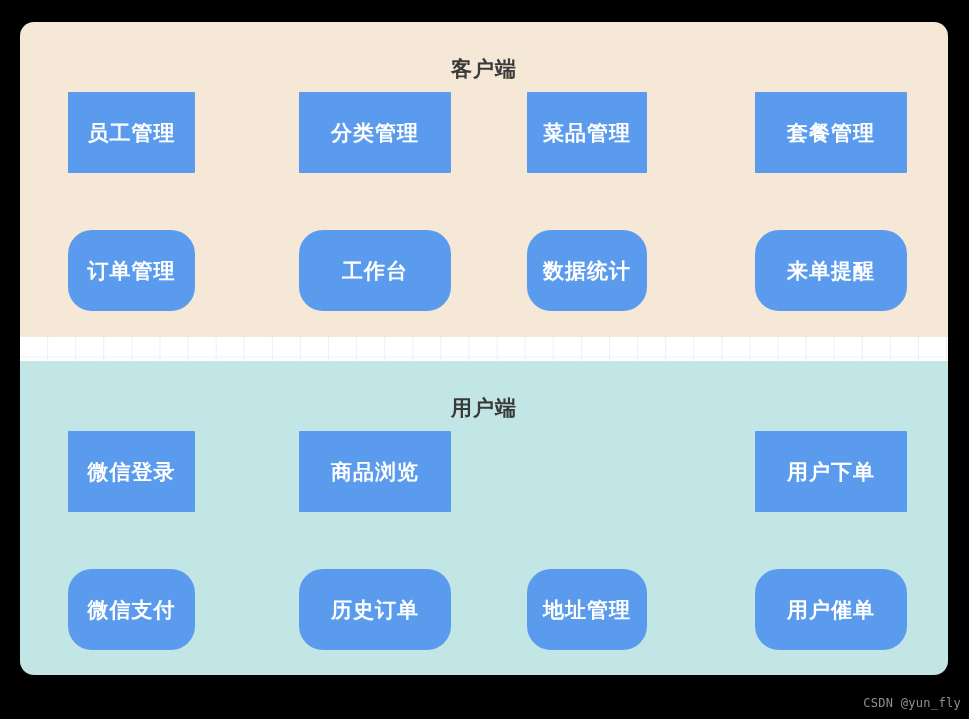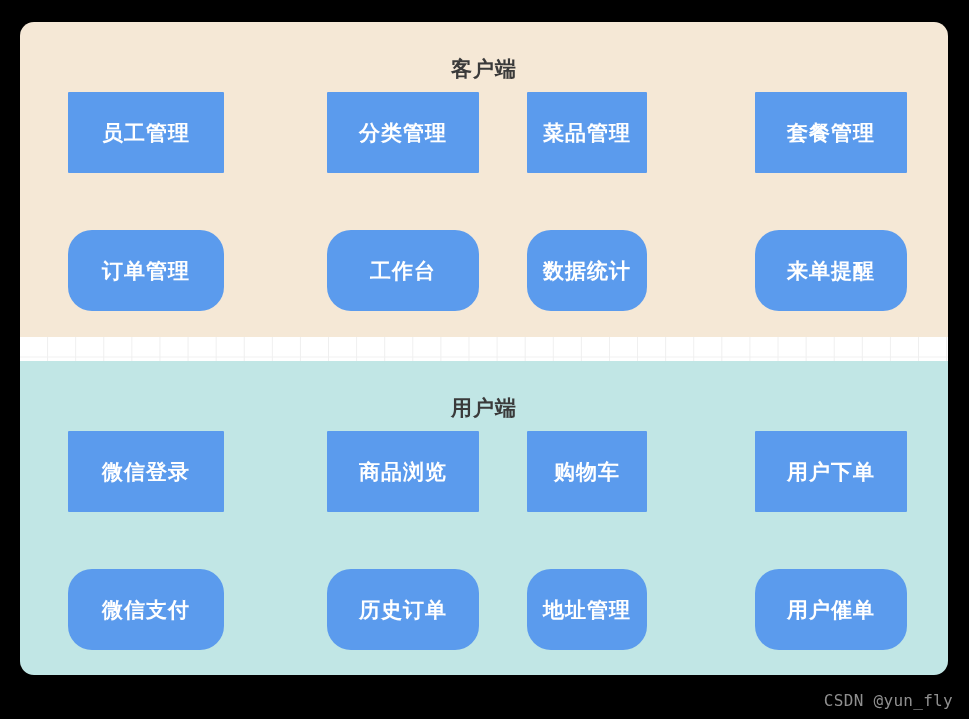--- a/index.html
+++ b/index.html
@@ -83,35 +83,35 @@
     letter-spacing: 1px;
     display: flex;
     align-items: center;
     justify-content: center;
     box-sizing: border-box;
     border-radius: 1px;
     white-space: nowrap;
   }
 
   
-  .col-0 { left: 48px;  width: 156px; }
-  .col-1 { left: 279px; width: 152px; margin-left: 28px; }
+  .col-0 { left: 48px;  width: 127px; }
+  .col-1 { left: 279px; width: 152px; }
   .col-2 { left: 507px; width: 120px; }
   .col-3 { left: 735px; width: 152px; }
 
   
   .row-0 { top: 70px; }
   .row-1 { top: 208px; border-radius: 24px; }
 
   
   .watermark {
     position: absolute;
-    right: 16px;
+    right: 8px;
     bottom: 9px;
-    font-size: 16px;
+    font-size: 12px;
     color: #a9a9a9;
     font-family: "DejaVu Sans Mono", "Liberation Mono", monospace;
     letter-spacing: 0.3px;
     opacity: 0.85;
     white-space: nowrap;
   }
 </style>
 </head>
 <body>
 
@@ -131,21 +131,20 @@
     <div class="node col-3 row-1">来单提醒</div>
   </div>
 
   <div class="grid-band"></div>
 
   <div class="panel panel-user">
     <div class="panel-title">用户端</div>
 
     <div class="node col-0 row-0">微信登录</div>
     <div class="node col-1 row-0">商品浏览</div>
-    <div class="node col-2 row-0">购物车</div>
     <div class="node col-3 row-0">用户下单</div>
 
     <div class="node col-0 row-1">微信支付</div>
     <div class="node col-1 row-1">历史订单</div>
     <div class="node col-2 row-1">地址管理</div>
     <div class="node col-3 row-1">用户催单</div>
   </div>
 
   <div class="watermark">CSDN @yun_fly</div>
 

